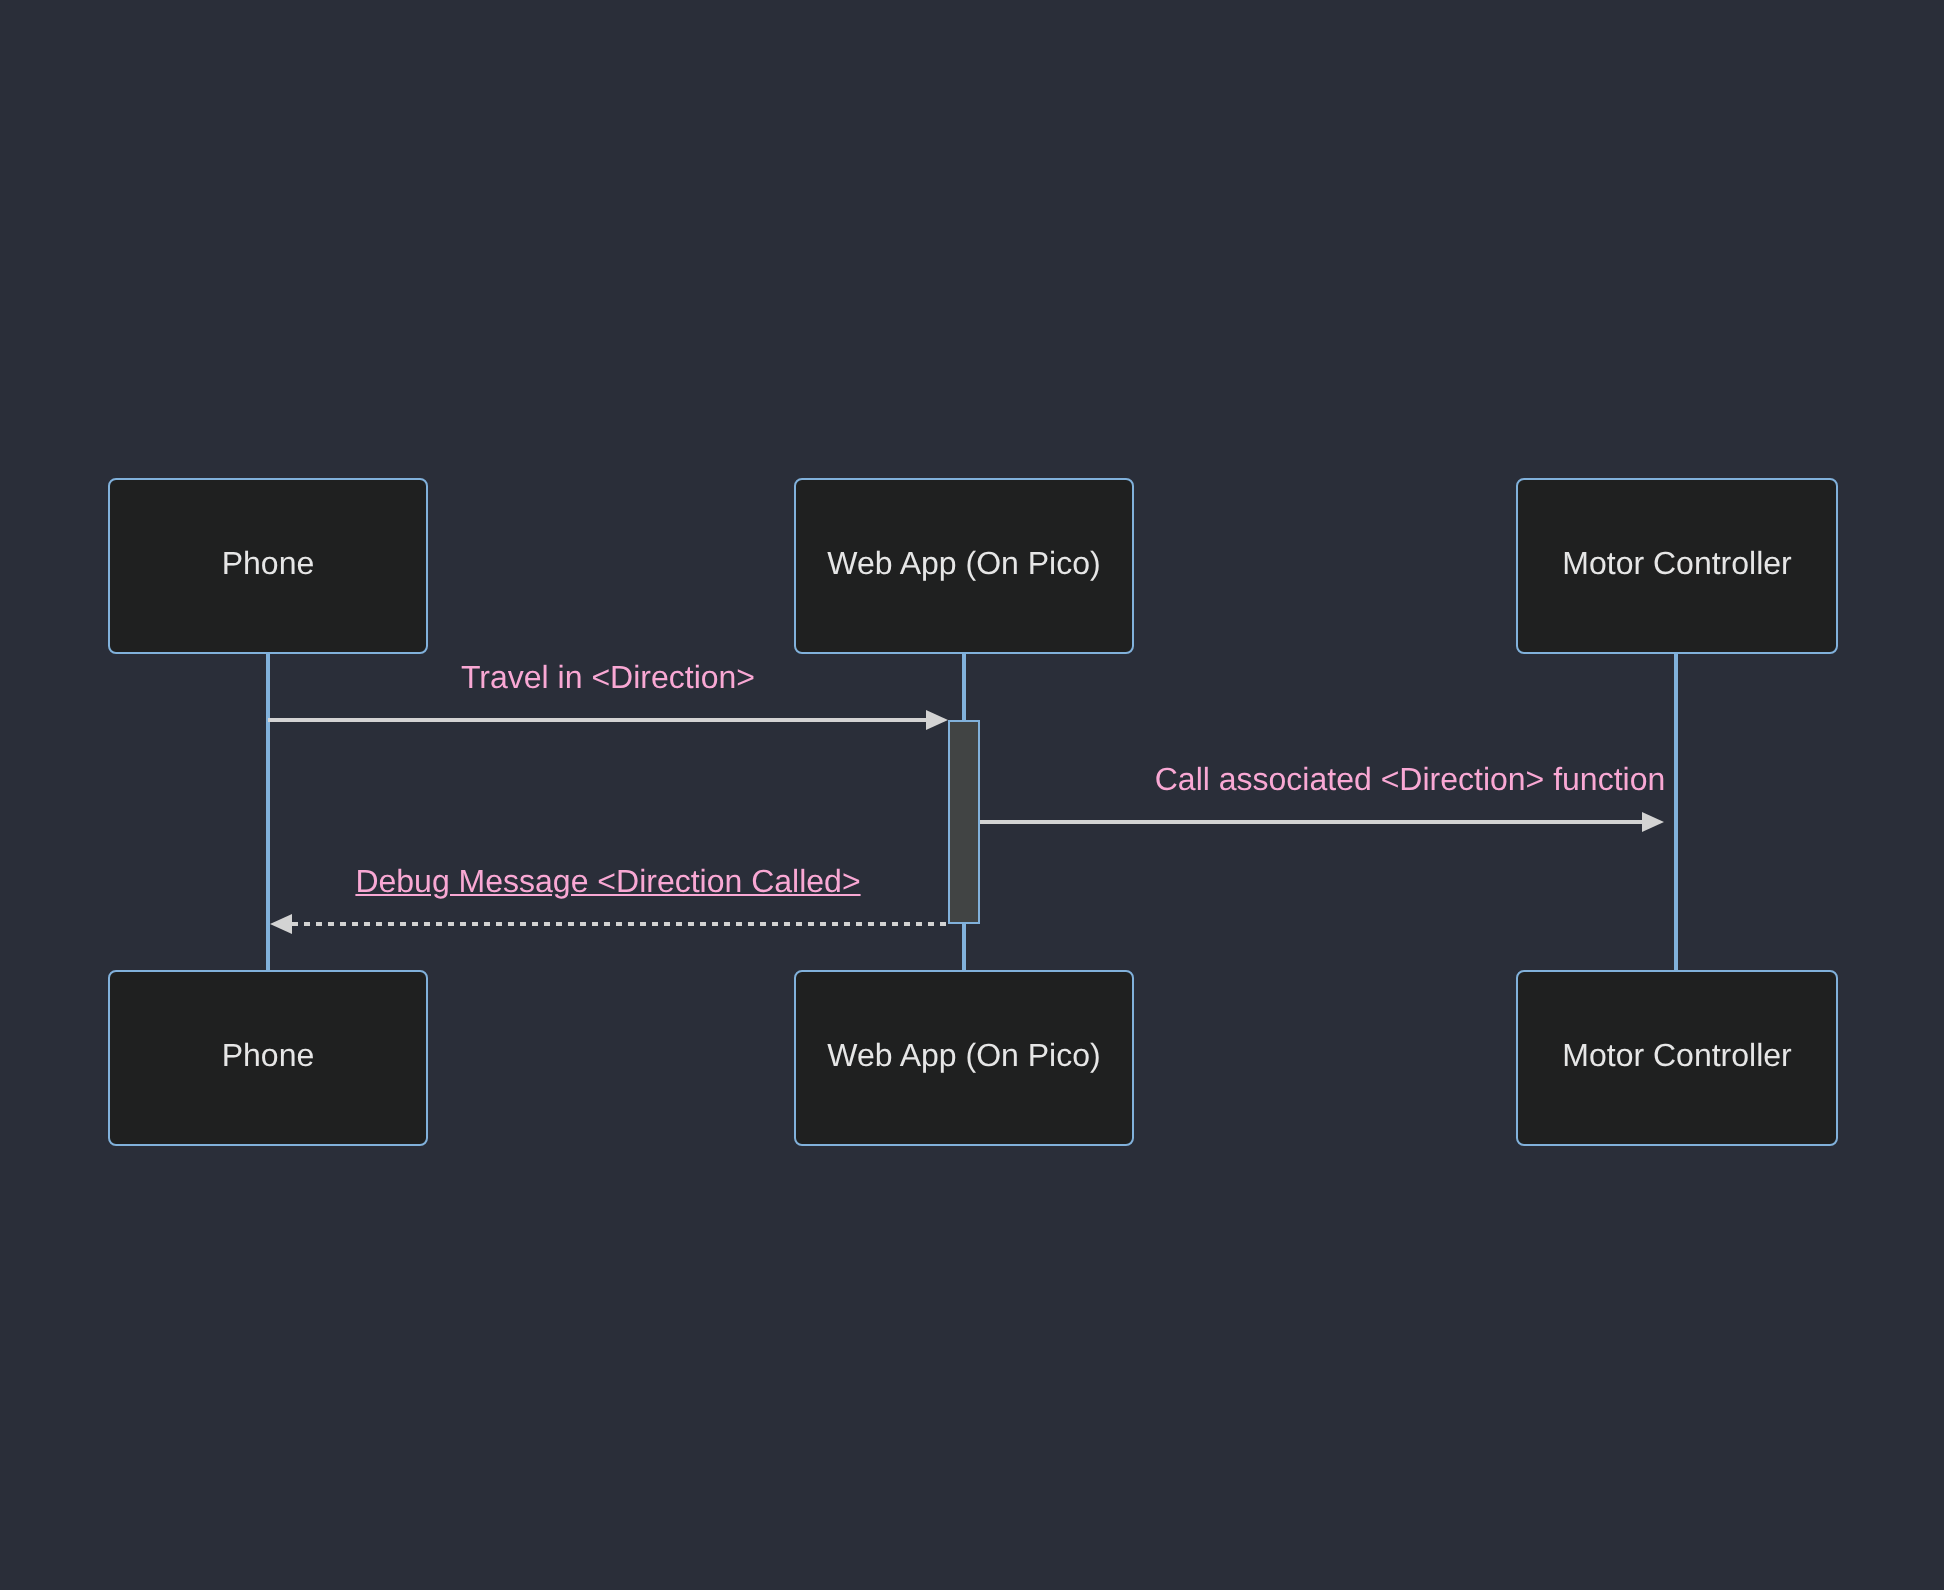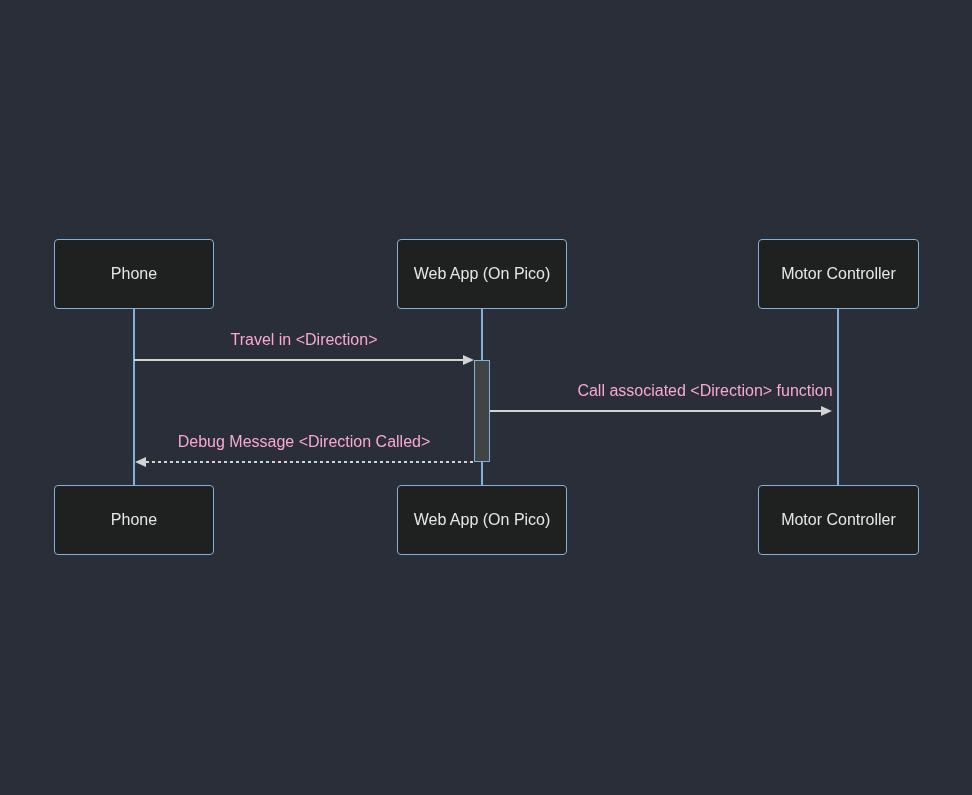--- a/index.html
+++ b/index.html
@@ -8,21 +8,21 @@
     width: 972px;
     height: 795px;
     background: #2a2e39;
     font-family: "Liberation Sans", "DejaVu Sans", sans-serif;
     overflow: hidden;
   }
 
   
   .actor {
     position: absolute;
-    height: 70px;
+    height: 88px;
     background: #1f2020;
     border: 1.5px solid #81b1db;
     border-radius: 4px;
     box-sizing: border-box;
     display: flex;
     align-items: center;
     justify-content: center;
     color: #e6e6e6;
     font-size: 16px;
   }
@@ -83,21 +83,21 @@
   
   .msg-label {
     position: absolute;
     color: #f9a8d4;
     font-size: 16px;
     text-align: center;
     white-space: nowrap;
   }
   .label-1 { left: 134px; top: 331px; width: 340px; }
   .label-2 { left: 490px; top: 382px; width: 342px; padding-left: 44px; }
-  .label-3 { left: 134px; top: 433px; width: 340px; }
+  .label-3 { left: 134px; top: 433px; width: 340px; text-decoration: underline; }
 </style>
 </head>
 <body>
 
 <div class="stage">
 
   <div class="lifeline ll-phone"></div>
   <div class="lifeline ll-webapp"></div>
   <div class="lifeline ll-motor"></div>
 

